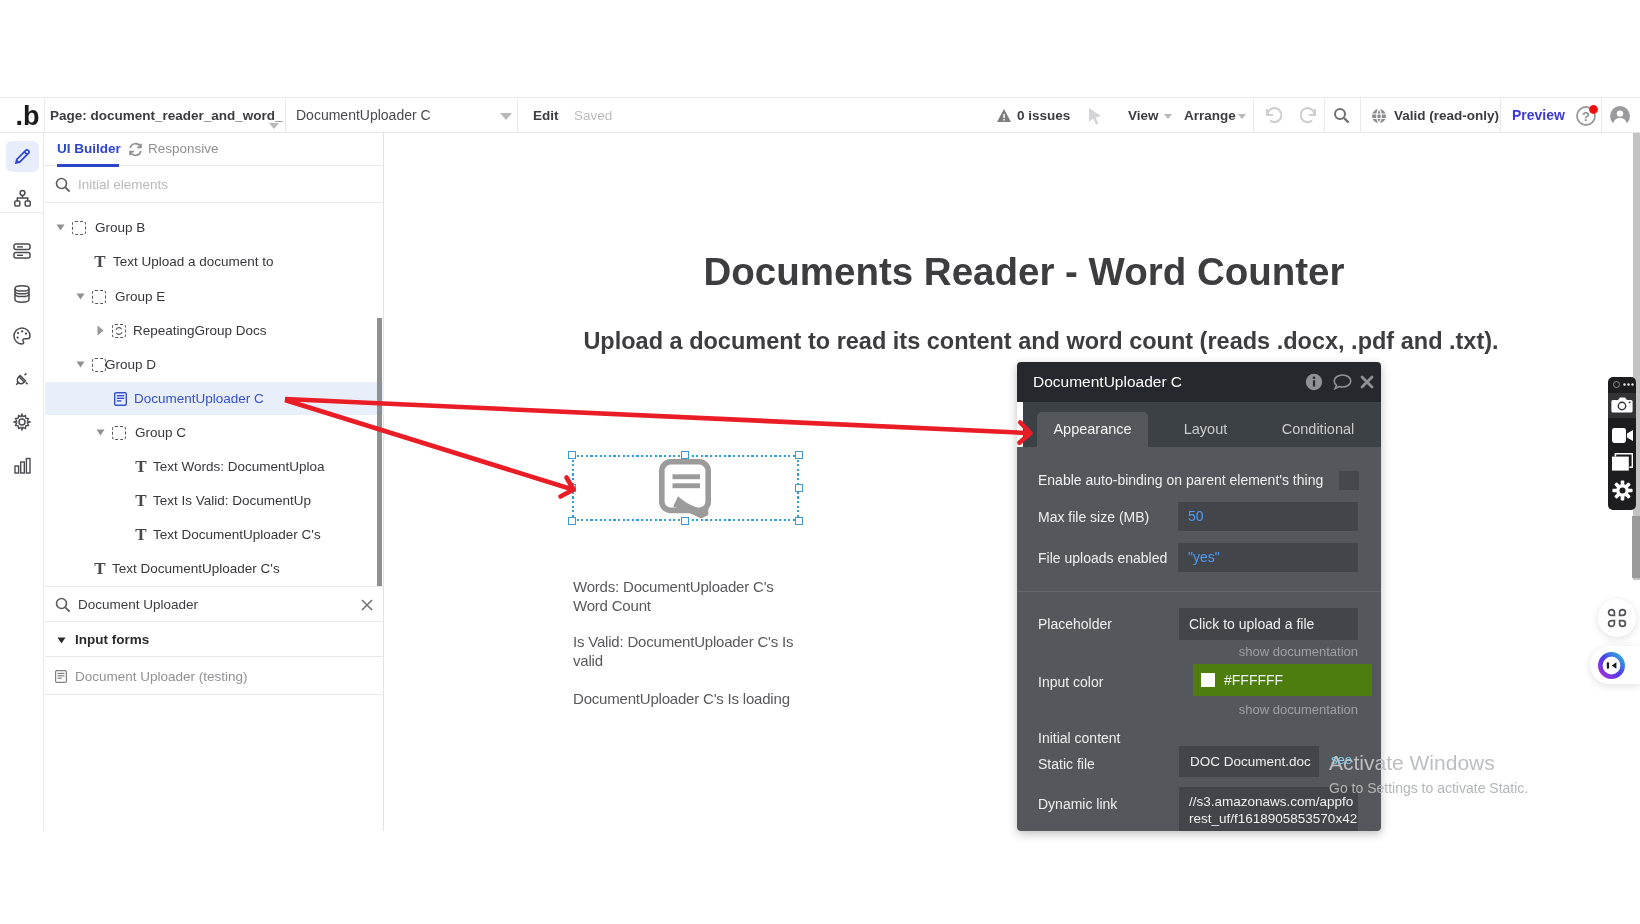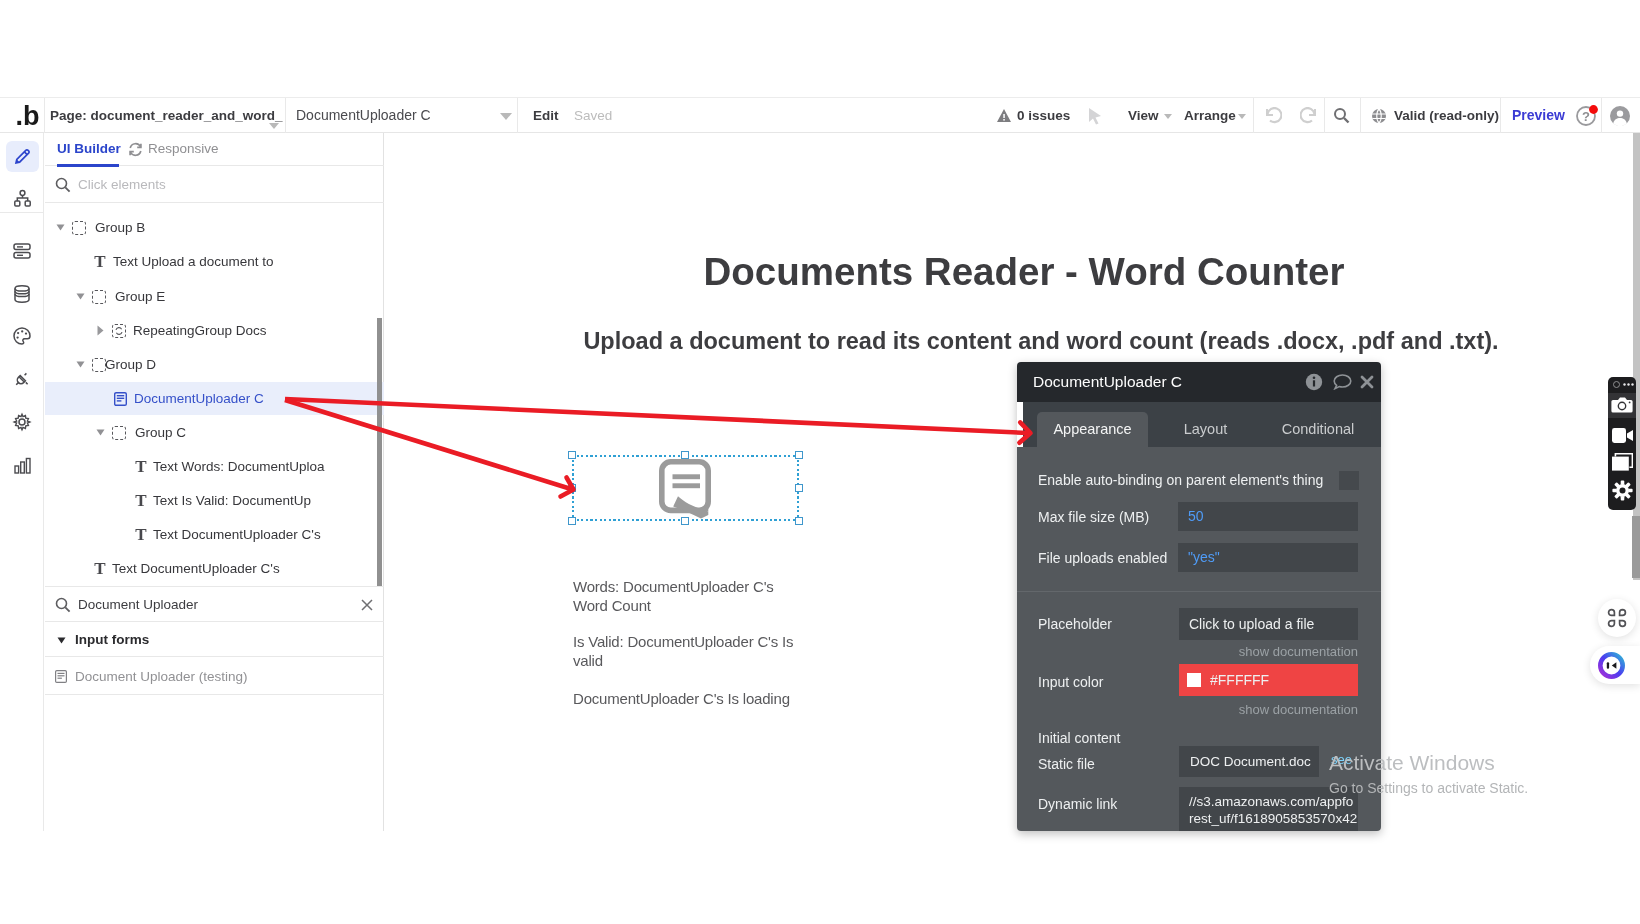--- a/index.html
+++ b/index.html
@@ -156,21 +156,21 @@
         <path d="M2.1 13.3 L2.1 9.6 L5.8 9.6" fill="none" stroke="#8f8f92" stroke-width="1.7"></path>
       </svg>
     <div class="abs" style="left:103px;top:0;height:32px;line-height:32px;color:#8f8f92;">Responsive</div>
   </div>
 
   <div class="abs" style="left:0;top:34px;width:339px;height:36px;border-bottom:1px solid #e8e8e8;">
     <svg class="abs" style="left:10px;top:10px;" width="16" height="16" viewBox="0 0 16 16">
         <circle cx="6.5" cy="6.5" r="5" fill="none" stroke="#5d5d60" stroke-width="1.6"></circle>
         <line x1="10.3" y1="10.3" x2="14.6" y2="14.6" stroke="#5d5d60" stroke-width="1.8"></line>
       </svg>
-    <div class="abs" style="left:33px;top:0;height:36px;line-height:36px;color:#b9b9bc;">Click elements</div>
+    <div class="abs" style="left:33px;top:0;height:36px;line-height:36px;color:#b9b9bc;">Initial elements</div>
   </div>
 
   <div class="abs" style="left:0;top:70px;width:339px;height:517px;">
 
     <div class="abs" style="left:0;top:179px;width:339px;height:33px;background:#e9eefb;"></div>
 
     <svg class="abs" style="left:11px;top:21px;" width="9" height="7">
         <path d="M0.5 0.5 L8.5 0.5 L4.5 6.5 Z" fill="#919194"></path>
       </svg>
     <div class="abs" style="left:27px;top:17.5px;width:14px;height:14px;border:1.6px dashed #57575b;border-radius:3px;"></div>
@@ -317,21 +317,21 @@
     <div class="abs" style="left:322px;top:24px;width:20px;height:19px;background:#45494d;"></div>
     <div class="abs" style="left:21px;top:62px;">Max file size (MB)</div>
     <div class="abs" style="left:161px;top:55px;width:180px;height:29px;background:#42464a;line-height:29px;"><span style="margin-left:10px;color:#4f9cf8;">50</span></div>
     <div class="abs" style="left:21px;top:103px;">File uploads enabled</div>
     <div class="abs" style="left:161px;top:96px;width:180px;height:29px;background:#42464a;line-height:29px;"><span style="margin-left:10px;color:#4f9cf8;">"yes"</span></div>
     <div class="abs" style="left:0px;top:144px;width:364px;height:1px;background:#63676b;"></div>
     <div class="abs" style="left:21px;top:169px;">Placeholder</div>
     <div class="abs" style="left:162px;top:161px;width:179px;height:32px;background:#42464a;line-height:32px;"><span style="margin-left:10px;">Click to upload a file</span></div>
     <div class="abs" style="left:162px;top:197px;width:179px;text-align:right;font-size:13px;color:#9ba1a5;">show documentation</div>
     <div class="abs" style="left:21px;top:227px;">Input color</div>
-    <div class="abs" style="left:162px;top:217px;width:179px;height:32px;background:#ef4444;line-height:32px;">
+    <div class="abs" style="left:176px;top:217px;width:179px;height:32px;background:#4d7c0f;line-height:32px;">
       <span class="abs" style="left:8px;top:9px;width:14px;height:14px;background:#fff;"></span>
       <span style="margin-left:31px;">#FFFFFF</span>
     </div>
     <div class="abs" style="left:162px;top:255px;width:179px;text-align:right;font-size:13px;color:#9ba1a5;">show documentation</div>
     <div class="abs" style="left:21px;top:283px;">Initial content</div>
     <div class="abs" style="left:21px;top:309px;">Static file</div>
     <div class="abs" style="left:162px;top:299px;width:140px;height:31px;background:#42464a;line-height:31px;white-space:nowrap;font-size:13.5px;"><span style="margin-left:11px;">DOC Document.doc</span></div>
     <div class="abs" style="left:314px;top:305px;font-size:13px;color:#7dd3fc;">see</div>
     <div class="abs" style="left:21px;top:349px;">Dynamic link</div>
     <div class="abs" style="left:162px;top:340px;width:179px;height:44px;background:#42464a;line-height:17px;padding:6px 0 0 10px;font-size:13.5px;">//s3.amazonaws.com/appfo<br>rest_uf/f1618905853570x42</div>

